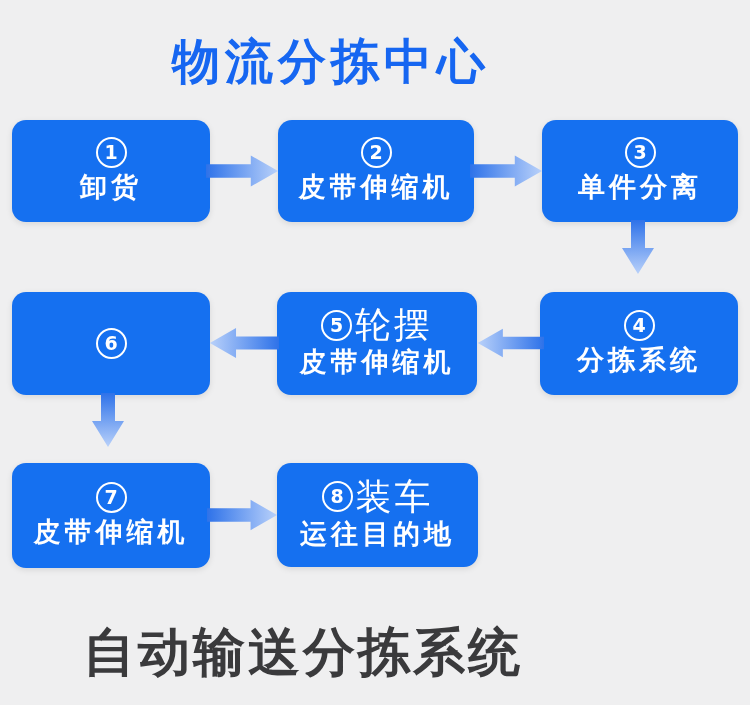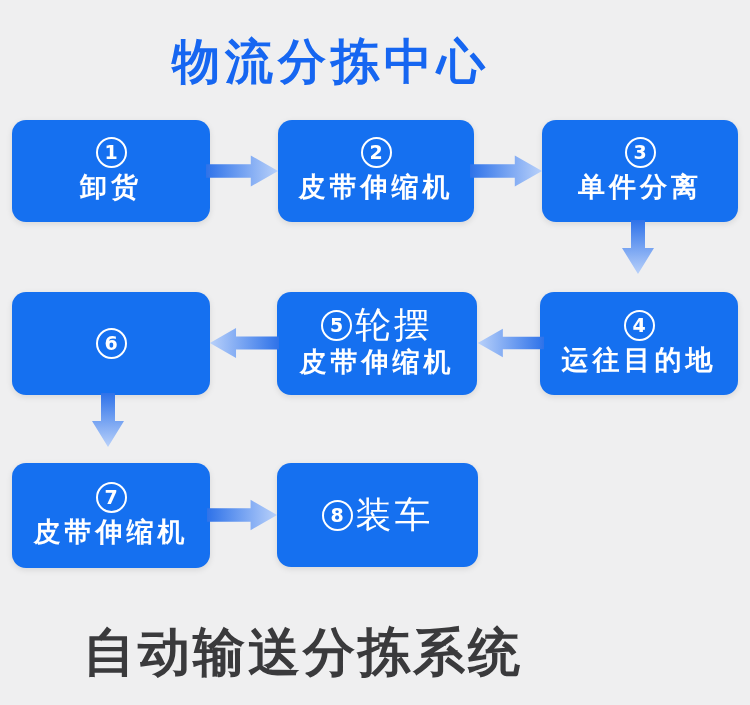--- a/index.html
+++ b/index.html
@@ -140,21 +140,21 @@
       <span class="step-circle">3</span>
 
     </div>
     <div class="box-line2">单件分离</div>
   </div>
 
   <div class="flow-box" style="left:540px; top:292px; width:198px; height:103px;">
     <div class="box-line1">
       <span class="step-circle">4</span>
     </div>
-    <div class="box-line2">运往目的地</div>
+    <div class="box-line2">分拣系统</div>
   </div>
 
   <div class="flow-box" style="left:277px; top:292px; width:200px; height:103px;">
     <div class="box-line1">
       <span class="step-circle">5</span>
       <span class="line1-suffix">轮摆</span>
     </div>
     <div class="box-line2">皮带伸缩机</div>
   </div>
 
@@ -171,20 +171,21 @@
 
     </div>
     <div class="box-line2">皮带伸缩机</div>
   </div>
 
   <div class="flow-box" style="left:277px; top:463px; width:201px; height:104px;">
     <div class="box-line1">
       <span class="step-circle">8</span>
       <span class="line1-suffix">装车</span>
     </div>
+    <div class="box-line2">运往目的地</div>
   </div>
 
   <svg class="arrow" style="left:206px; top:153px;" width="74" height="36" viewBox="0 0 76 36">
     <polygon points="0,11 46,11 46,2 74,18 46,34 46,25 0,25" fill="url(#gradR)"></polygon>
   </svg>
 
   <svg class="arrow" style="left:470px; top:153px;" width="74" height="36" viewBox="0 0 76 36">
     <polygon points="0,11 46,11 46,2 74,18 46,34 46,25 0,25" fill="url(#gradR)"></polygon>
   </svg>
 

